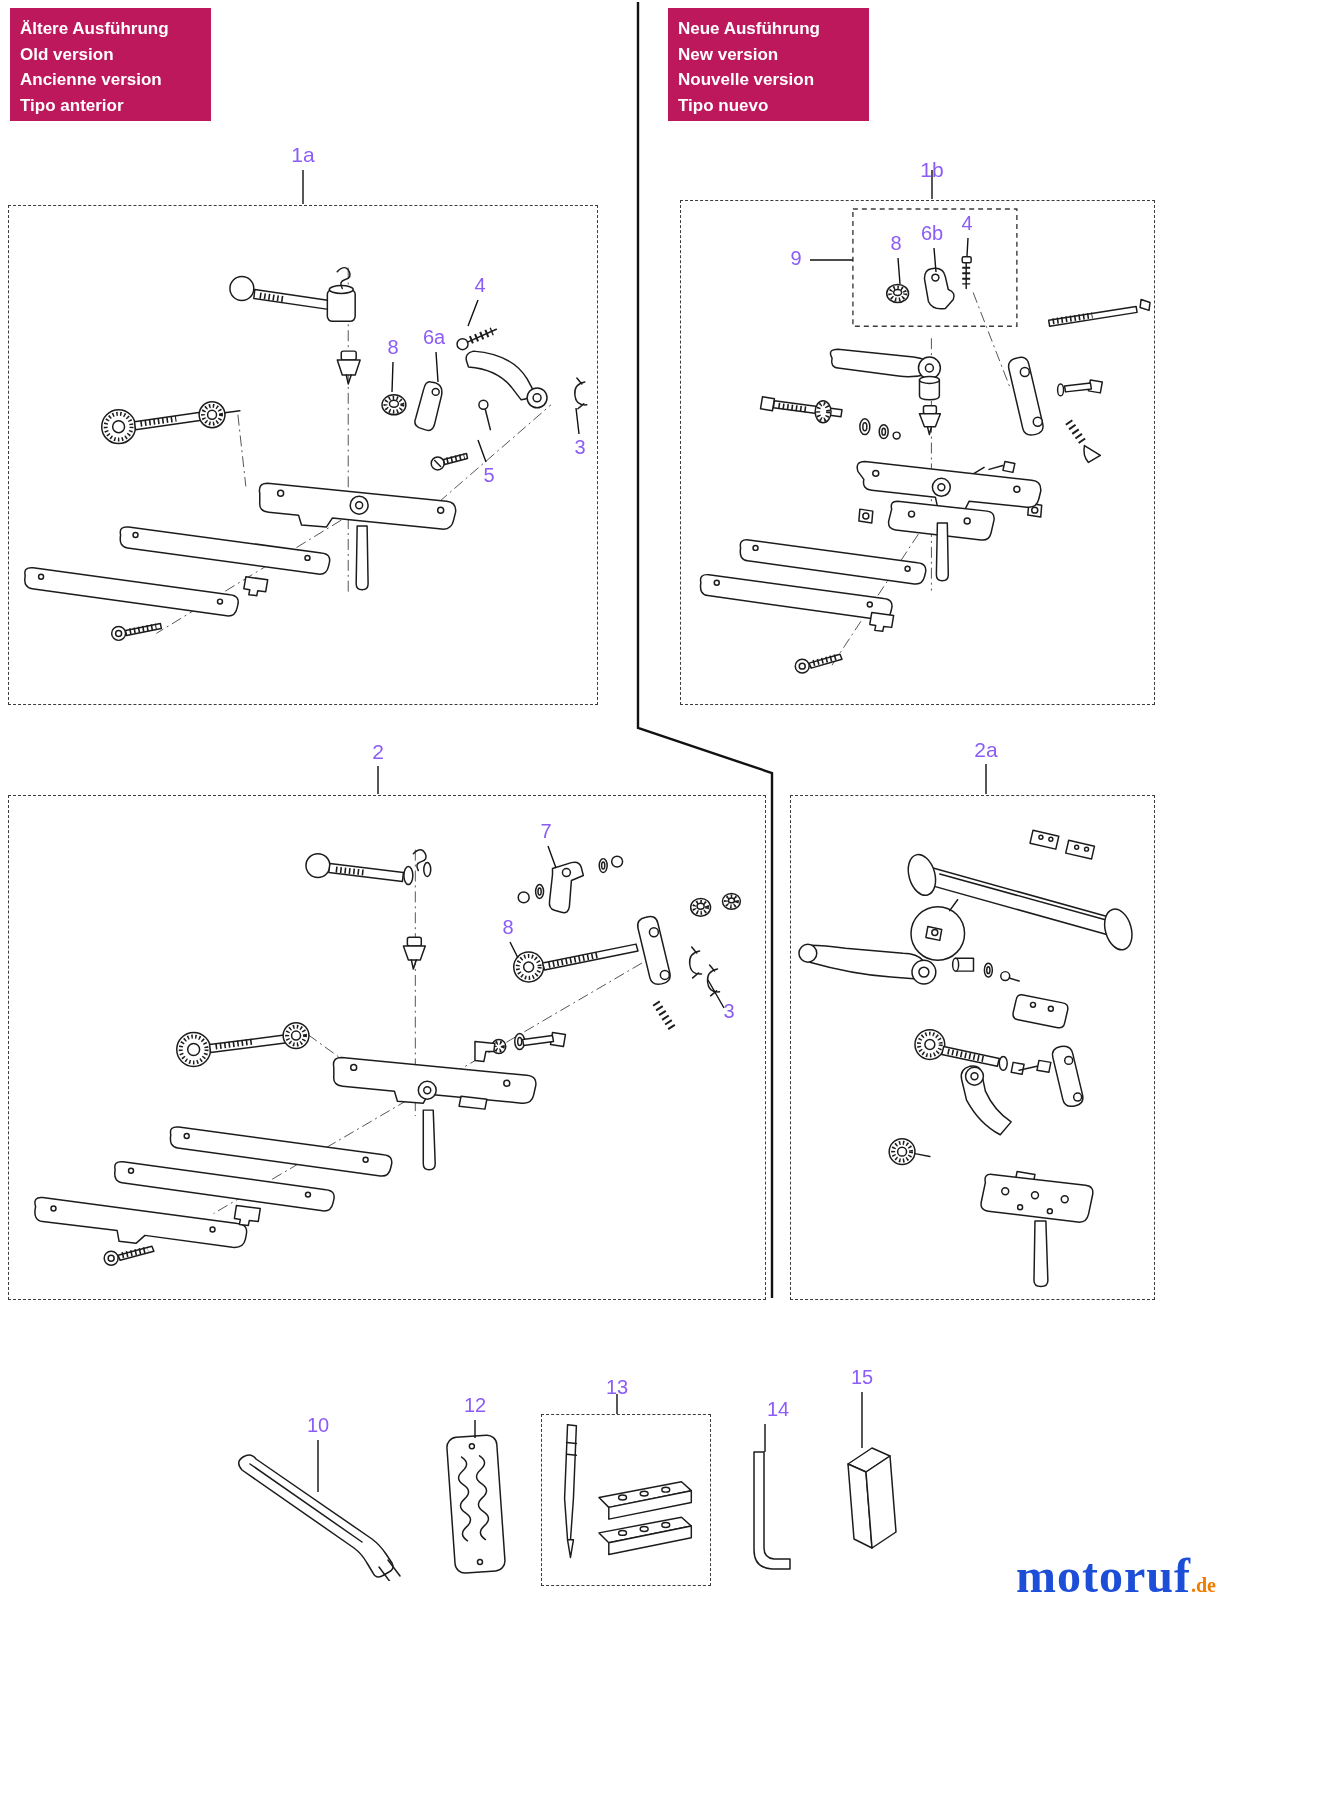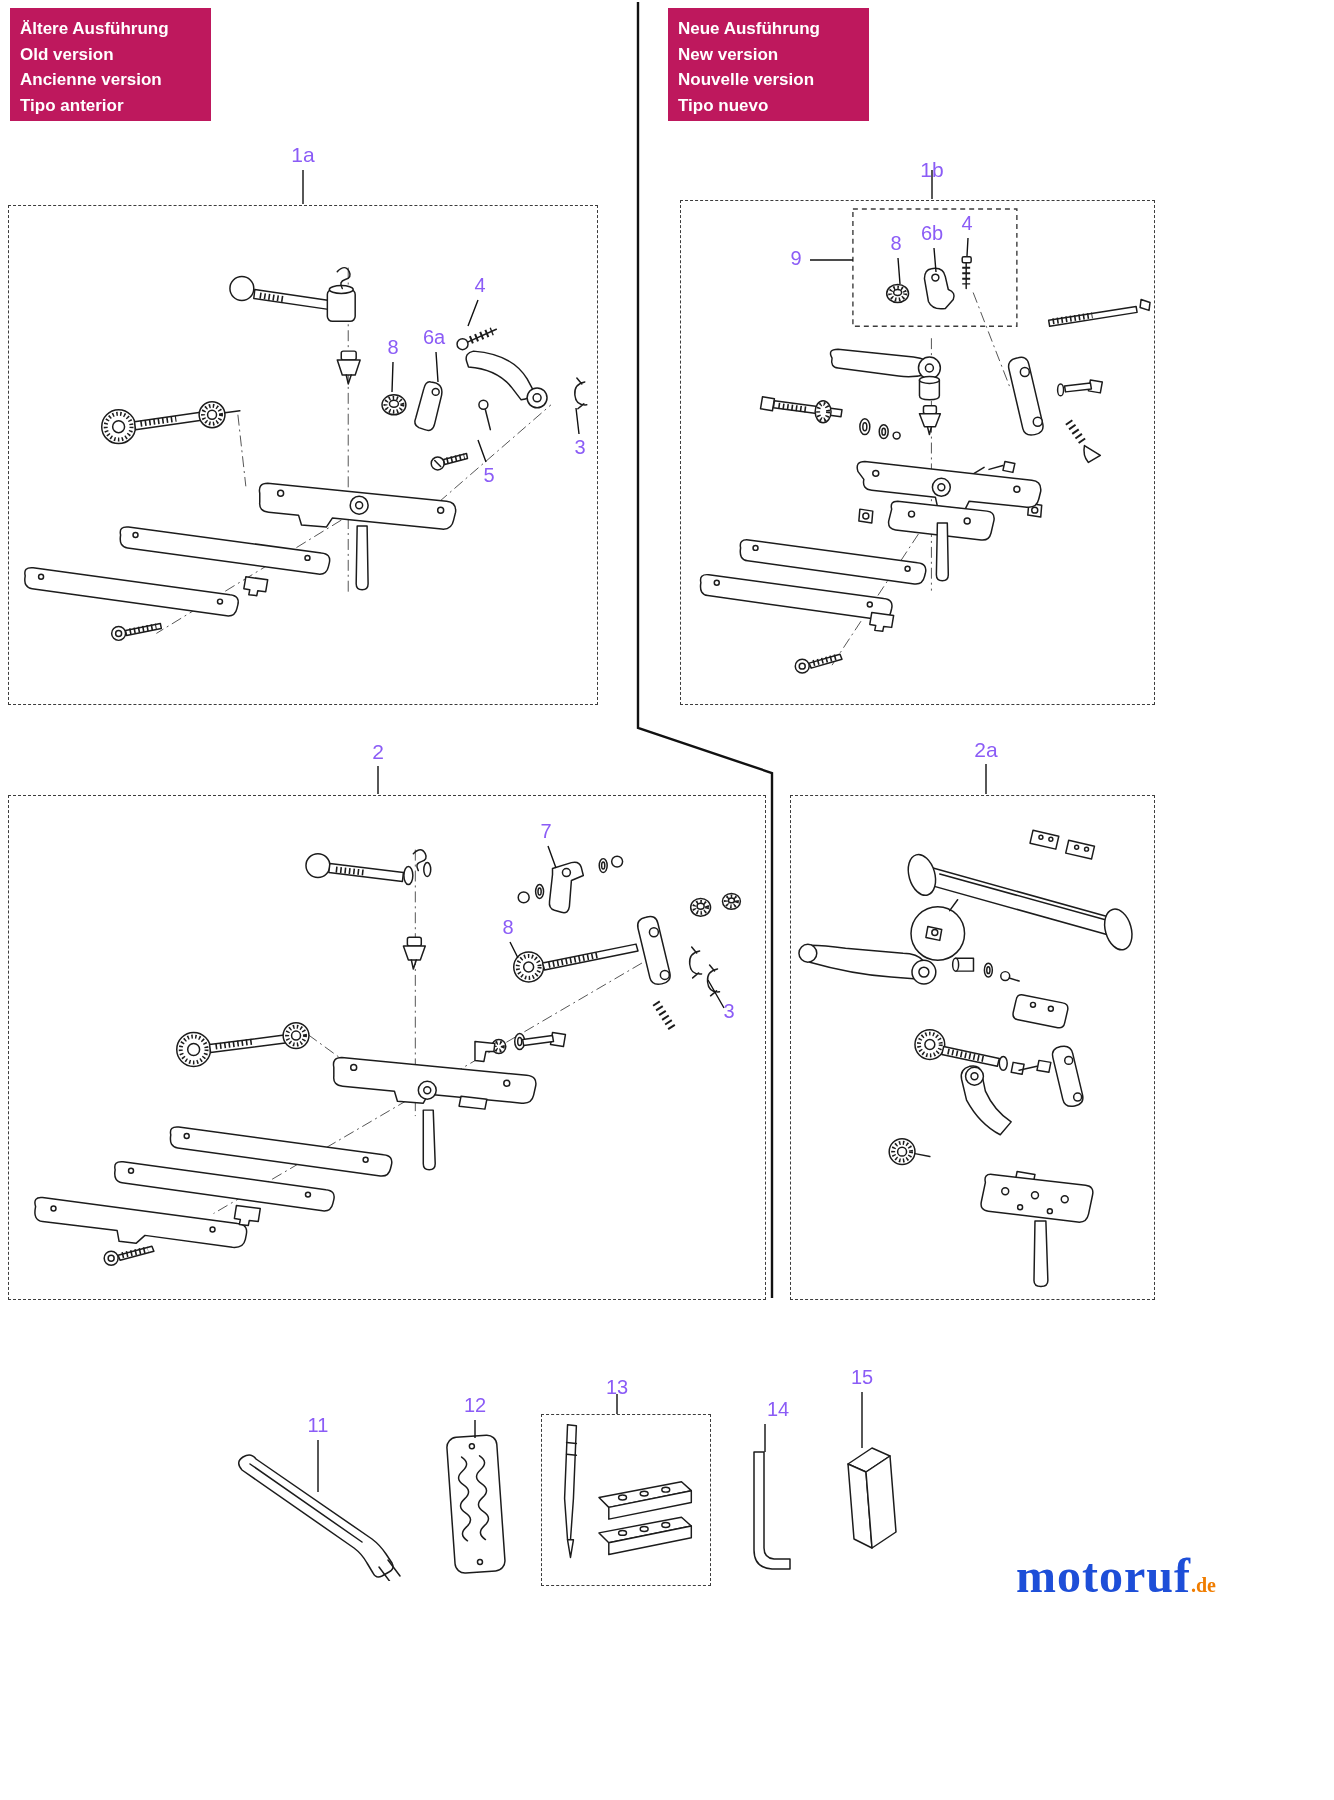--- a/index.html
+++ b/index.html
@@ -476,21 +476,21 @@
 
   <div class="lbl" style="left:796px;top:247px;">9</div>
   <div class="lbl" style="left:896px;top:232px;">8</div>
   <div class="lbl" style="left:932px;top:222px;">6b</div>
   <div class="lbl" style="left:967px;top:212px;">4</div>
 
   <div class="lbl" style="left:546px;top:820px;">7</div>
   <div class="lbl" style="left:508px;top:916px;">8</div>
   <div class="lbl" style="left:729px;top:1000px;">3</div>
 
-  <div class="lbl" style="left:318px;top:1414px;">11</div>
+  <div class="lbl" style="left:318px;top:1414px;">10</div>
   <div class="lbl" style="left:475px;top:1394px;">12</div>
   <div class="lbl" style="left:617px;top:1376px;">13</div>
   <div class="lbl" style="left:765px;top:1398px;margin-left:13px;">14</div>
   <div class="lbl" style="left:862px;top:1366px;">15</div>
 
   <div class="wm">
     <span class="name">motoruf</span><span class="tld">.de</span>
   </div>
 
 </div>

